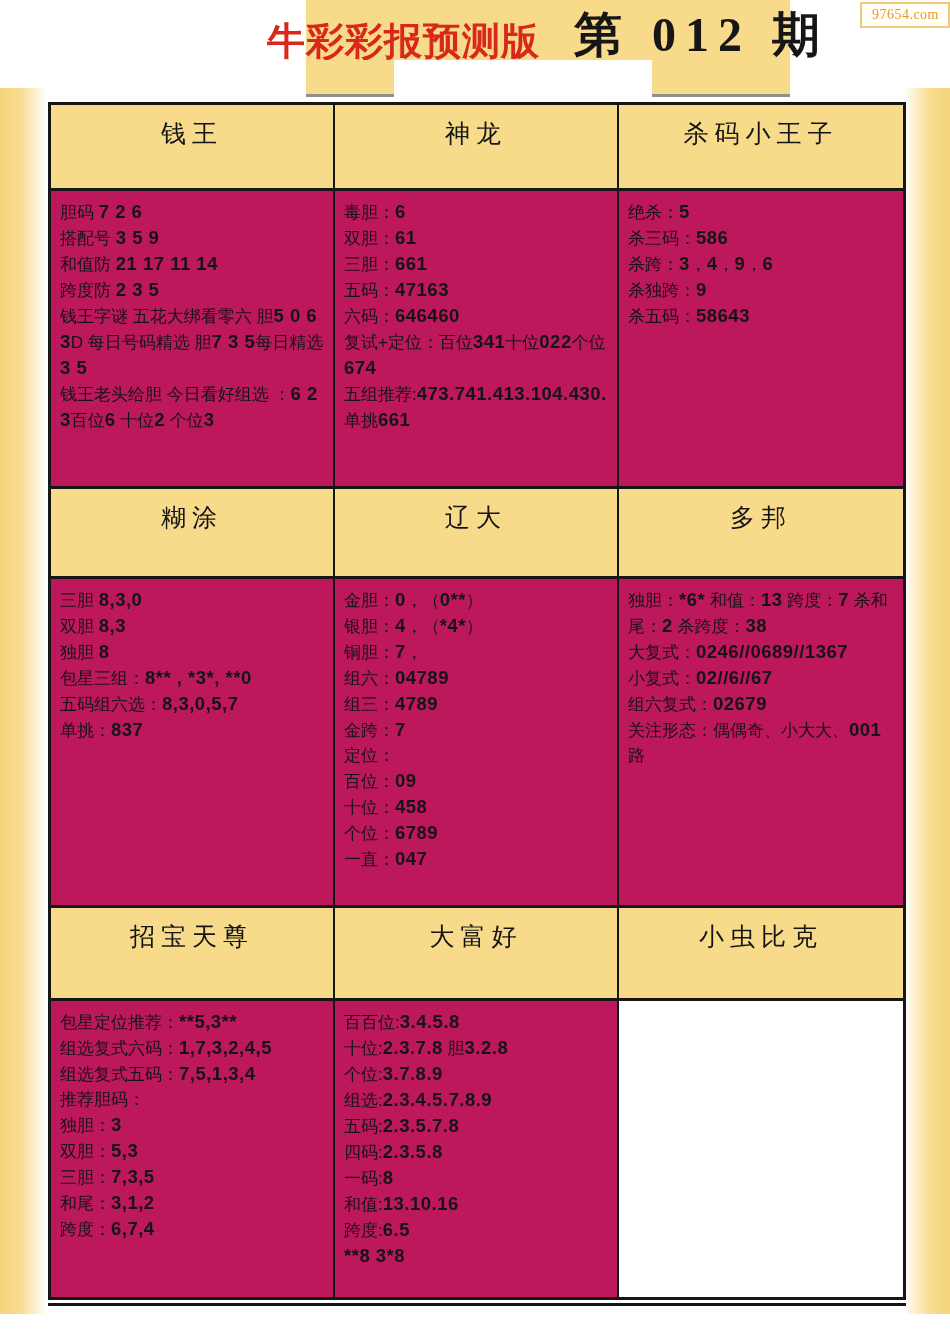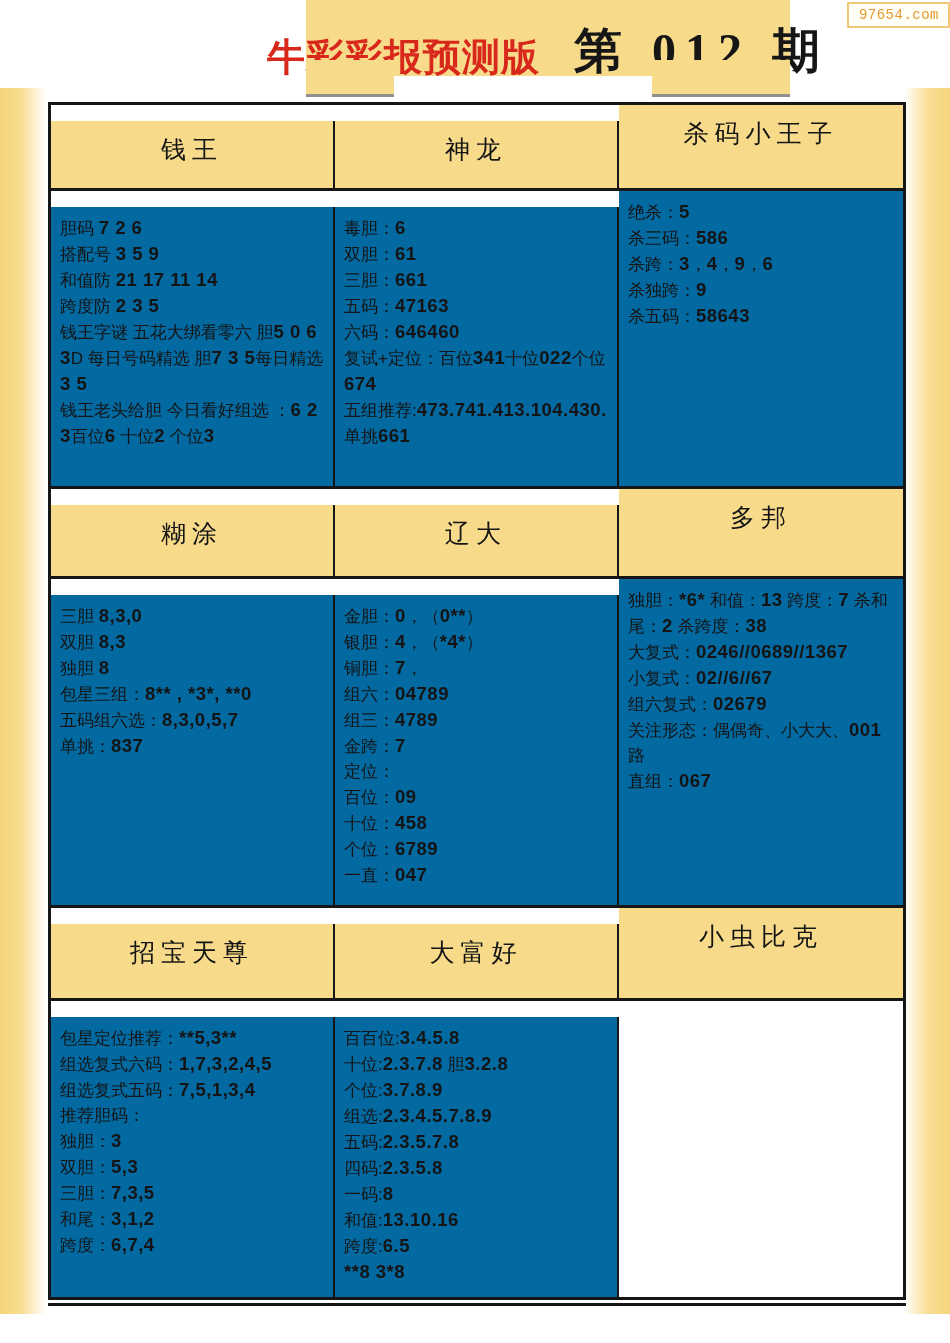--- a/index.html
+++ b/index.html
@@ -8,60 +8,60 @@
     font-family:"Liberation Sans","DejaVu Sans",sans-serif;color:#141414;
     overflow:hidden;
   }
   
   .band{position:absolute;top:88px;height:1226px;width:46px;pointer-events:none;}
   .band-left{left:0;background:linear-gradient(to right,#f5d57c 0%,#f8dc90 45%,rgba(248,220,144,0) 100%);}
   .band-right{right:0;background:linear-gradient(to left,#f5d57c 0%,#f8dc90 45%,rgba(248,220,144,0) 100%);}
 
   
   .banner{
-    position:absolute;left:306px;top:0;width:484px;height:76px;background:#f8db8a;
+    position:absolute;left:306px;top:0;width:484px;height:60px;background:#f8db8a;
     display:flex;align-items:flex-end;justify-content:center;white-space:nowrap;
   }
   .banner .t-red{
     color:#d8271b;font-weight:bold;font-size:38px;letter-spacing:1px;
     font-family:"Liberation Sans",sans-serif;line-height:1.0;
   }
   .banner .t-black{
     color:#161616;font-weight:600;font-size:48px;letter-spacing:9px;margin-left:34px;
     font-family:"Liberation Serif","DejaVu Serif",serif;line-height:1.05;
   }
   .tab{position:absolute;top:60px;height:34px;background:#f8db8a;border-bottom:3px solid #8f8f8f;}
   .tab-left{left:306px;width:88px;}
   .tab-right{left:652px;width:138px;}
 
   
   .badge{
     position:absolute;top:2px;right:0;padding:3px 9px 3px 10px;
     border:2px solid #f0c879;background:#fffef7;
     color:#e6992f;font-size:14px;letter-spacing:0.5px;
-    font-family:Liberation Mono, monospace;
+    font-family:Liberation Serif, serif;
   }
 
   
   .board{
     position:absolute;left:48px;top:102px;width:858px;height:1198px;
     box-sizing:border-box;border:3px solid #161616;background:#ffffff;
     display:grid;grid-template-columns:1fr 1fr 1fr;
     grid-template-rows:86px 298px 90px 329px 93px 1fr;
   }
   .cell{box-sizing:border-box;}
-  .col-a,.col-b{border-right:2px solid #161616;margin-top:16px;}
+  .col-a,.col-b{border-right:2px solid #161616;}
   .hcell{
     background:#f8db8a;border-bottom:3px solid #161616;
     display:flex;justify-content:center;align-items:flex-start;padding-top:12px;
     font-size:25px;letter-spacing:6px;color:#141414;
     font-family:"Liberation Serif","DejaVu Serif",serif;font-weight:500;
   }
   .ccell{
-    background:#0369a1;border-bottom:3px solid #161616;
+    background:#be185d;border-bottom:3px solid #161616;
     padding:8px 6px 0 9px;
   }
   .ccell.last{border-bottom:none;}
   .pline{
     font-size:17px;line-height:25px;font-weight:500;color:#141414;
     word-break:break-all;
   }
   .pline b{font-weight:bold;font-size:18.5px;letter-spacing:0.5px;}
 
   
@@ -141,21 +141,20 @@
     <div class="pline">十位：<b>458</b></div>
     <div class="pline">个位：<b>6789</b></div>
     <div class="pline">一直：<b>047</b></div>
   </div>
   <div class="cell ccell">
     <div class="pline">独胆：<b>*6*</b> 和值：<b>13</b> 跨度：<b>7</b> 杀和尾：<b>2</b> 杀跨度：<b>38</b></div>
     <div class="pline">大复式：<b>0246//0689//1367</b></div>
     <div class="pline">小复式：<b>02//6//67</b></div>
     <div class="pline">组六复式：<b>02679</b></div>
     <div class="pline">关注形态：偶偶奇、小大大、<b>001</b>路</div>
-    <div class="pline">直组：<b>067</b></div>
   </div>
 
   <div class="cell hcell col-a">招宝天尊</div>
   <div class="cell hcell col-b">大富好</div>
   <div class="cell hcell">小虫比克</div>
 
   <div class="cell ccell col-a last">
     <div class="pline">包星定位推荐：<b>**5,3**</b></div>
     <div class="pline">组选复式六码：<b>1,7,3,2,4,5</b></div>
     <div class="pline">组选复式五码：<b>7,5,1,3,4</b></div>

